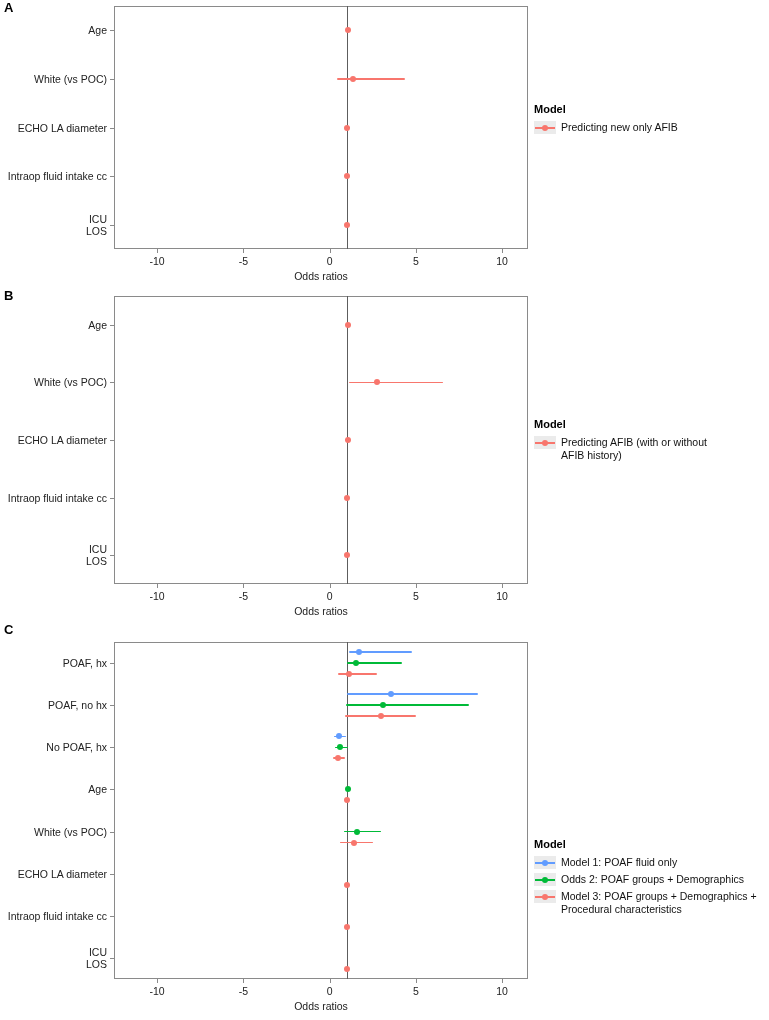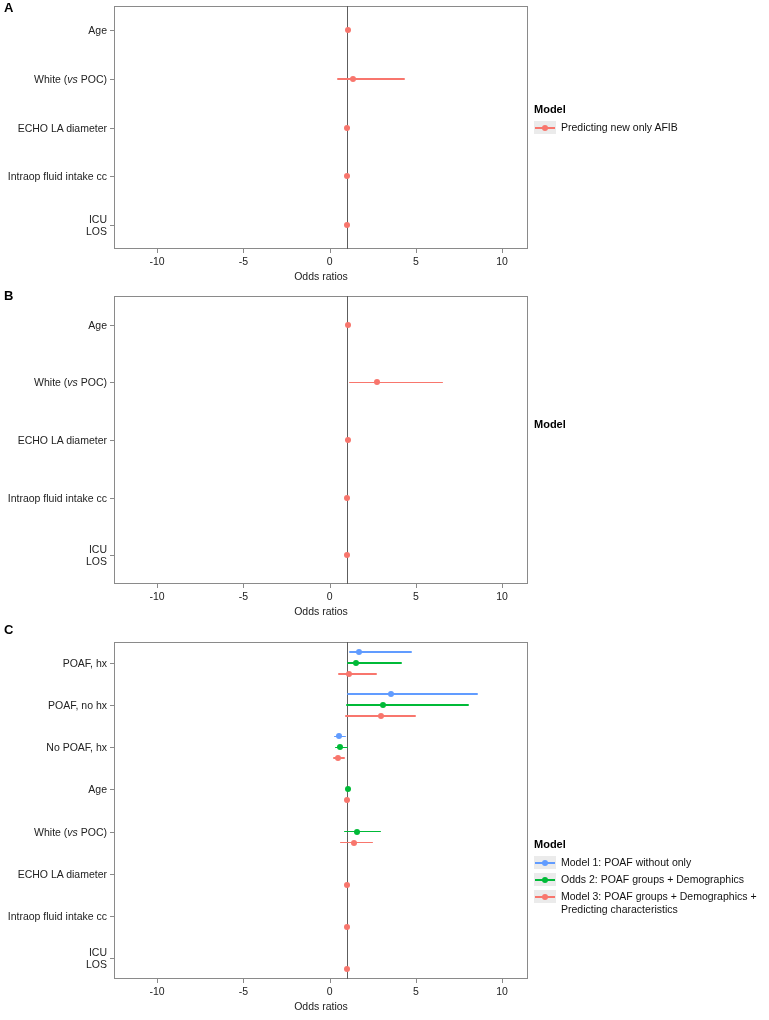--- a/index.html
+++ b/index.html
@@ -127,21 +127,21 @@
     margin-left: -3px;
     margin-top: -3px;
     border-radius: 50%;
   }
   .legend-label {
     font-size: 10.5px;
     line-height: 13px;
     color: #111;
     white-space: pre-line;
   }
-  .ital { font-style: italic; }
+  .ital { }
 </style>
 </head>
 <body>
 
 <div id="figure-root">
     <div class="panel" style="top: 0px; height: 285px;">
       <div class="panel-letter">A</div>
       <div class="plot-box" style="left: 114px; top: 6px; width: 414px; height: 243px;"></div>
       <div class="vline" style="left: 346.875px; top: 6px; height: 243px;"></div>
       <div class="ytick" style="left: 110px; top: 30.3px;"></div>
@@ -218,20 +218,28 @@
       <div class="ci-line" style="left: 349.462px; width: 93.15px; top: 93.6px; background: rgb(248, 118, 109);"></div>
       <div class="pt" style="left: 377.062px; top: 94.4px; background: rgb(248, 118, 109);"></div>
       <div class="ci-line" style="left: 345.495px; width: 4.83px; top: 151.2px; background: rgb(248, 118, 109);"></div>
       <div class="pt" style="left: 347.737px; top: 152px; background: rgb(248, 118, 109);"></div>
       <div class="ci-line" style="left: 346.53px; width: 2px; top: 208.8px; background: rgb(248, 118, 109);"></div>
       <div class="pt" style="left: 346.875px; top: 209.6px; background: rgb(248, 118, 109);"></div>
       <div class="ci-line" style="left: 345.15px; width: 3.795px; top: 266.4px; background: rgb(248, 118, 109);"></div>
       <div class="pt" style="left: 346.875px; top: 267.2px; background: rgb(248, 118, 109);"></div>
       <div class="legend" style="left: 534px; top: 130px; width: 230px;">
         <div class="legend-title">Model</div>
+        <div class="legend-row">
+          <div class="legend-key">
+            <i style="background: rgb(248, 118, 109);"></i>
+            <b style="background: rgb(248, 118, 109);"></b>
+          </div>
+          <div class="legend-label">Predicting AFIB (with or without
+    AFIB history)</div>
+        </div>
       </div>
     </div>
     <div class="panel" style="top: 622px; height: 398px;">
       <div class="panel-letter">C</div>
       <div class="plot-box" style="left: 114px; top: 20px; width: 414px; height: 337px;"></div>
       <div class="vline" style="left: 346.875px; top: 20px; height: 337px;"></div>
       <div class="ytick" style="left: 110px; top: 41.0625px;"></div>
       <div class="ylabel" style="right: 662px; top: 35.0625px; width: 160px;">POAF, hx</div>
       <div class="ytick" style="left: 110px; top: 83.1875px;"></div>
       <div class="ylabel" style="right: 662px; top: 77.1875px; width: 160px;">POAF, no hx</div>
@@ -291,32 +299,32 @@
       <div class="pt" style="left: 346.875px; top: 304.765px; background: rgb(248, 118, 109);"></div>
       <div class="ci-line" style="left: 345.15px; width: 3.795px; top: 346.09px; background: rgb(248, 118, 109);"></div>
       <div class="pt" style="left: 347.22px; top: 346.89px; background: rgb(248, 118, 109);"></div>
       <div class="legend" style="left: 534px; top: 216px; width: 230px;">
         <div class="legend-title">Model</div>
         <div class="legend-row">
           <div class="legend-key">
             <i style="background: rgb(97, 156, 255);"></i>
             <b style="background: rgb(97, 156, 255);"></b>
           </div>
-          <div class="legend-label">Model 1: POAF without only</div>
+          <div class="legend-label">Model 1: POAF fluid only</div>
         </div>
         <div class="legend-row">
           <div class="legend-key">
             <i style="background: rgb(0, 186, 56);"></i>
             <b style="background: rgb(0, 186, 56);"></b>
           </div>
           <div class="legend-label">Odds 2: POAF groups + Demographics</div>
         </div>
         <div class="legend-row">
           <div class="legend-key">
             <i style="background: rgb(248, 118, 109);"></i>
             <b style="background: rgb(248, 118, 109);"></b>
           </div>
           <div class="legend-label">Model 3: POAF groups + Demographics +
-    Predicting characteristics</div>
+    Procedural characteristics</div>
         </div>
       </div>
     </div>
   </div>
 
 </body></html>

